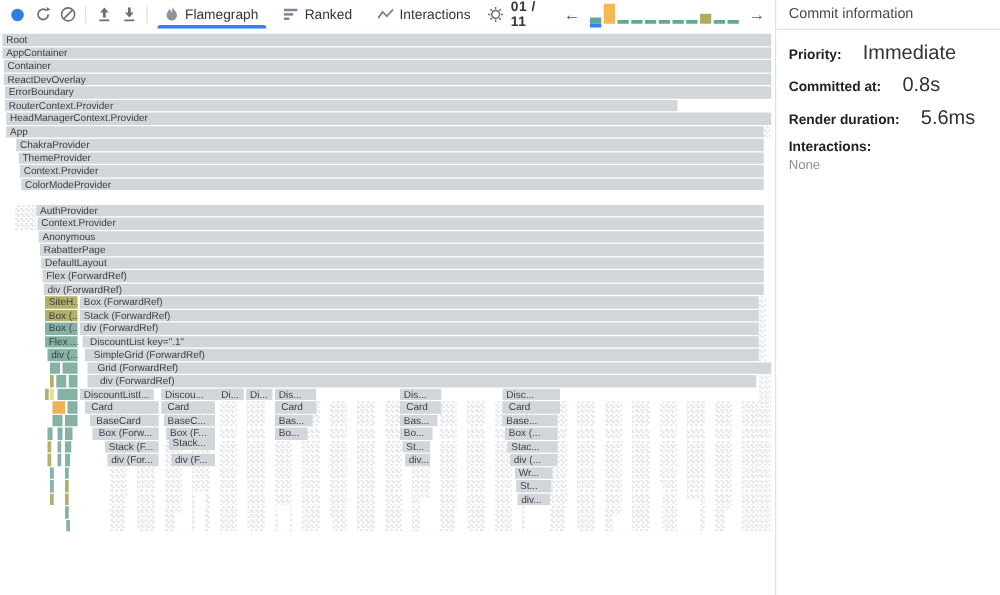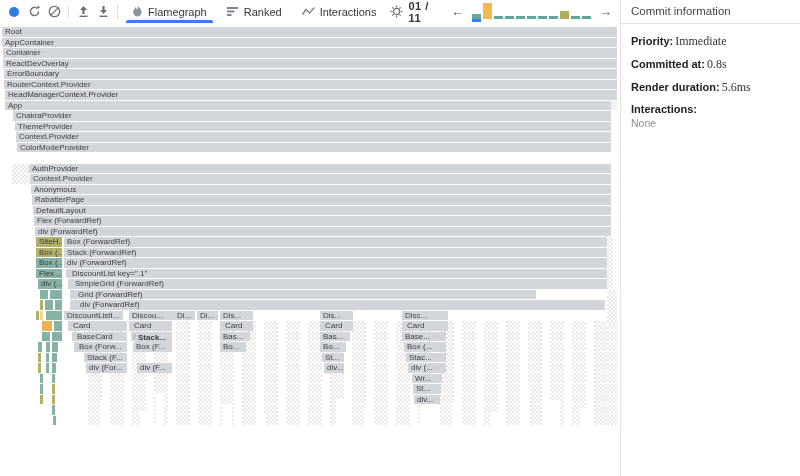--- a/index.html
+++ b/index.html
@@ -19,21 +19,21 @@
   .nav-arrow{font-size:13px;color:#555;cursor:pointer;padding:0 4px;line-height:20px;}
   #commit-bars{display:flex;align-items:flex-end;height:17px;gap:2px;margin:0 4px;position:relative;padding-bottom:3px;}
   .cbar{width:9px;cursor:pointer;}
   .cbar-sel-underline{position:absolute;bottom:0;height:3px;width:9px;background:#377ef0;}
   
   #right-panel{position:absolute;top:0;left:620px;width:180px;height:476px;border-left:1px solid #e1e1e4;background:#fff;}
   #right-header{height:23px;line-height:23px;padding-left:10px;font-size:11.5px;color:#45484d;border-bottom:1px solid #e1e1e4;}
   #commit-info{padding:10px 10px;}
   .ci-field{margin-bottom:8px;font-size:11px;color:#222;}
   .ci-label{font-weight:bold;color:#222;}
-  .ci-value{font-family:Liberation Serif, serif;font-size:12px;color:#333;margin-left:2px;}
+  .ci-value{font-family:Liberation Sans, sans-serif;font-size:16px;color:#333;margin-left:17px;}
   .ci-none{font-size:10.5px;color:#8a8d92;margin-top:2px;}
   
   #flame{position:absolute;top:23px;left:0;width:620px;height:453px;background:#fff;overflow:hidden;}
   .bar{position:absolute;height:9.5px;line-height:9.5px;font-size:8px;color:#3a3d42;
     padding-left:3px;box-sizing:border-box;overflow:hidden;white-space:nowrap;cursor:pointer;}
   .c-g{background:#d2d5da;}
   .c-t{background:#85b2a4;}
   .c-o{background:#b3b069;}
   .c-or{background:#f0b054;}
   .c-y{background:#ead98f;}
@@ -162,21 +162,21 @@
       <div class="patch" style="left: 580px; top: 385px; width: 10px; height: 17px;"></div>
       <div class="hatch" style="left: 12px; top: 140.5px; width: 17px; height: 20px;"></div>
       <div class="hatch" style="left: 611px; top: 77.5px; width: 6px; height: 9.5px;"></div>
       <div class="hatch" style="left: 607px; top: 214px; width: 6px; height: 52px;"></div>
       <div class="hatch" style="left: 607px; top: 266.5px; width: 10px; height: 35px;"></div>
       <div class="bar c-g" style="left: 2px; top: 14.5px; width: 615px; height: 9.5px;">AppContainer</div>
       <div class="bar c-g" style="left: 2px; top: 4px; width: 615px; height: 9.5px;">Root</div>
       <div class="bar c-g" style="left: 3px; top: 25px; width: 614px; height: 9.5px;">Container</div>
       <div class="bar c-g" style="left: 3px; top: 35.5px; width: 614px; height: 9.5px;">ReactDevOverlay</div>
       <div class="bar c-g" style="left: 4px; top: 46px; width: 613px; height: 9.5px;">ErrorBoundary</div>
-      <div class="bar c-g" style="left: 4px; top: 56.5px; width: 613px; height: 9.5px;">RouterContext.Provider</div>
+      <div class="bar c-g" style="left: 4px; top: 56.5px; width: 538px; height: 9.5px;">RouterContext.Provider</div>
       <div class="bar c-g" style="left: 5px; top: 67px; width: 612px; height: 9.5px;">HeadManagerContext.Provider</div>
       <div class="bar c-g" style="left: 5px; top: 77.5px; width: 606px; height: 9.5px;">App</div>
       <div class="bar c-g" style="left: 13px; top: 88px; width: 598px; height: 9.5px;">ChakraProvider</div>
       <div class="bar c-g" style="left: 15px; top: 98.5px; width: 596px; height: 9.5px;">ThemeProvider</div>
       <div class="bar c-g" style="left: 16px; top: 109px; width: 595px; height: 9.5px;">Context.Provider</div>
       <div class="bar c-g" style="left: 17px; top: 119.5px; width: 594px; height: 9.5px;">ColorModeProvider</div>
       <div class="bar c-g" style="left: 29px; top: 140.5px; width: 582px; height: 9.5px;">AuthProvider</div>
       <div class="bar c-g" style="left: 30px; top: 151px; width: 581px; height: 9.5px;">Context.Provider</div>
       <div class="bar c-g" style="left: 31px; top: 161.5px; width: 580px; height: 9.5px;">Anonymous</div>
       <div class="bar c-g" style="left: 32px; top: 172px; width: 579px; height: 9.5px;">RabatterPage</div>
@@ -188,21 +188,21 @@
       <div class="bar c-o" style="left: 36px; top: 224.5px; width: 26px; height: 9.5px;">Box (...</div>
       <div class="bar c-g" style="left: 64px; top: 224.5px; width: 543px; height: 9.5px;">Stack (ForwardRef)</div>
       <div class="bar c-t" style="left: 36px; top: 235px; width: 26px; height: 9.5px;">Box (...</div>
       <div class="bar c-g" style="left: 64px; top: 235px; width: 543px; height: 9.5px;">div (ForwardRef)</div>
       <div class="bar c-t" style="left: 36px; top: 245.5px; width: 26px; height: 9.5px;">Flex ...</div>
       <div class="bar c-g" style="left: 66px; top: 245.5px; width: 541px; height: 9.5px; padding-left: 6px;">DiscountList key=".1"</div>
       <div class="bar c-t" style="left: 38px; top: 256px; width: 24px; height: 9.5px;">div (...</div>
       <div class="bar c-g" style="left: 68px; top: 256px; width: 539px; height: 9.5px; padding-left: 7px;">SimpleGrid (ForwardRef)</div>
       <div class="bar c-t" style="left: 40px; top: 266.5px; width: 8px; height: 9.5px;"></div>
       <div class="bar c-t" style="left: 50px; top: 266.5px; width: 12px; height: 9.5px;"></div>
-      <div class="bar c-g" style="left: 70px; top: 266.5px; width: 466px; height: 9.5px; padding-left: 8px;">Grid (ForwardRef)</div>
+      <div class="bar c-g" style="left: 70px; top: 266.5px; width: 547px; height: 9.5px; padding-left: 8px;">Grid (ForwardRef)</div>
       <div class="bar c-o" style="left: 40px; top: 277px; width: 3px; height: 9.5px;"></div>
       <div class="bar c-t" style="left: 45px; top: 277px; width: 8px; height: 9.5px;"></div>
       <div class="bar c-t" style="left: 55px; top: 277px; width: 7px; height: 9.5px;"></div>
       <div class="bar c-g" style="left: 70px; top: 277px; width: 535px; height: 9.5px; padding-left: 10px;">div (ForwardRef)</div>
       <div class="bar c-o" style="left: 36px; top: 287.5px; width: 3px; height: 9.5px;"></div>
       <div class="bar c-y" style="left: 40px; top: 287.5px; width: 3px; height: 9.5px;"></div>
       <div class="bar c-t" style="left: 46px; top: 287.5px; width: 16px; height: 9.5px;"></div>
       <div class="bar c-g" style="left: 64px; top: 287.5px; width: 59px; height: 9.5px;">DiscountListI...</div>
       <div class="bar c-g" style="left: 129px; top: 287.5px; width: 65px; height: 9.5px;">Discou...</div>
       <div class="bar c-g" style="left: 174px; top: 287.5px; width: 21px; height: 9.5px;">Di...</div>
@@ -229,21 +229,21 @@
       <div class="bar c-t" style="left: 52px; top: 319px; width: 6px; height: 9.5px;"></div>
       <div class="bar c-g" style="left: 74px; top: 319px; width: 53px; height: 9.5px; padding-left: 5px;">Box (Forw...</div>
       <div class="bar c-g" style="left: 133px; top: 319px; width: 39px; height: 9.5px;">Box (F...</div>
       <div class="bar c-g" style="left: 220px; top: 319px; width: 26px; height: 9.5px;">Bo...</div>
       <div class="bar c-g" style="left: 320px; top: 319px; width: 26px; height: 9.5px;">Bo...</div>
       <div class="bar c-g" style="left: 404px; top: 319px; width: 42px; height: 9.5px;">Box (...</div>
       <div class="bar c-o" style="left: 38px; top: 329.5px; width: 2px; height: 9.5px;"></div>
       <div class="bar c-t" style="left: 46px; top: 329.5px; width: 3px; height: 9.5px;"></div>
       <div class="bar c-t" style="left: 52px; top: 329.5px; width: 5px; height: 9.5px;"></div>
       <div class="bar c-g" style="left: 84px; top: 329.5px; width: 43px; height: 9.5px;">Stack (F...</div>
-      <div class="bar c-g" style="left: 135px; top: 310px; width: 37px; height: 9.5px; font-weight: bold;">Stack...</div>
+      <div class="bar c-g" style="left: 135px; top: 327px; width: 37px; height: 9.5px;">Stack...</div>
       <div class="bar c-g" style="left: 322px; top: 329.5px; width: 22px; height: 9.5px;">St...</div>
       <div class="bar c-g" style="left: 406px; top: 329.5px; width: 40px; height: 9.5px;">Stac...</div>
       <div class="bar c-o" style="left: 38px; top: 340px; width: 2px; height: 9.5px;"></div>
       <div class="bar c-t" style="left: 46px; top: 340px; width: 2px; height: 9.5px;"></div>
       <div class="bar c-t" style="left: 52px; top: 340px; width: 4px; height: 9.5px;"></div>
       <div class="bar c-g" style="left: 86px; top: 340px; width: 41px; height: 9.5px;">div (For...</div>
       <div class="bar c-g" style="left: 137px; top: 340px; width: 35px; height: 9.5px;">div (F...</div>
       <div class="bar c-g" style="left: 324px; top: 340px; width: 20px; height: 9.5px;">div...</div>
       <div class="bar c-g" style="left: 408px; top: 340px; width: 38px; height: 9.5px;">div (...</div>
       <div class="bar c-t" style="left: 40px; top: 350.5px; width: 2px; height: 9.5px;"></div>

